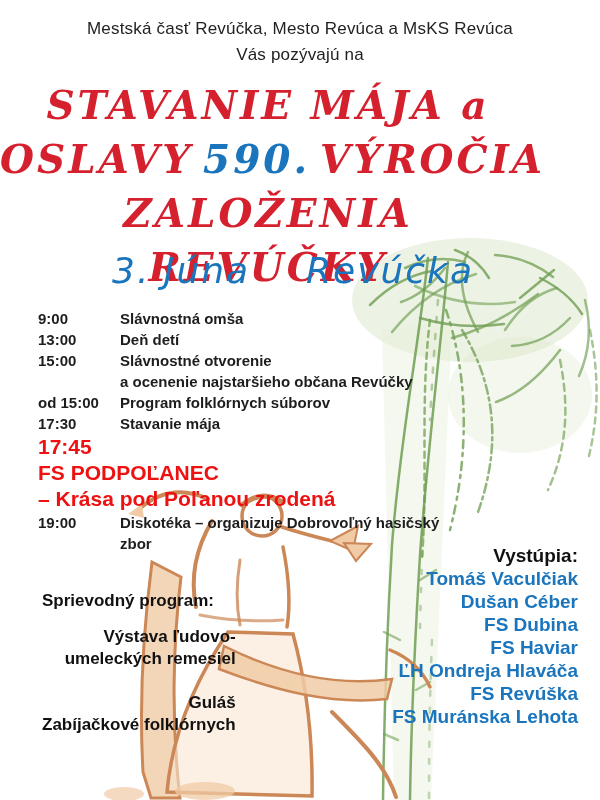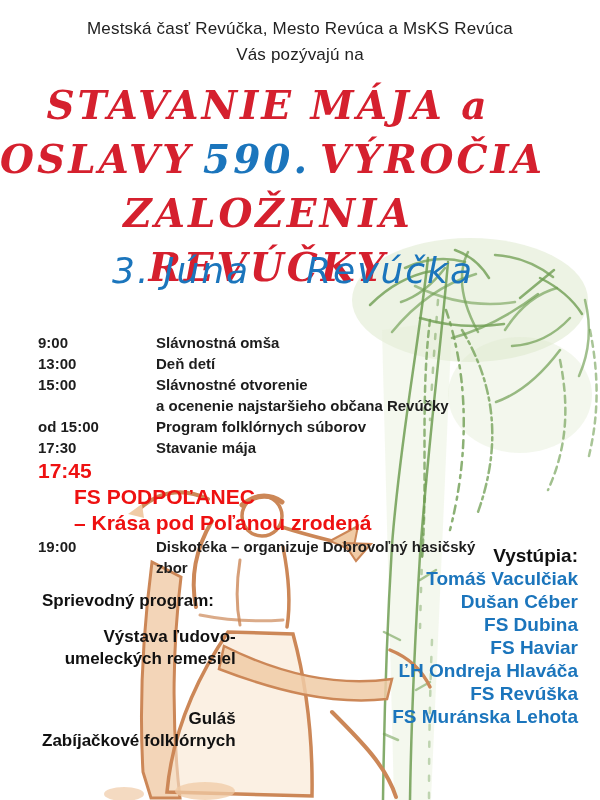--- a/index.html
+++ b/index.html
@@ -27,36 +27,36 @@
   .title{top:78px;left:0;width:536px;text-align:center;
     font-family:"DejaVu Serif", serif;font-style:italic;font-weight:bold;
     color:var(--title-red);font-size:39px;line-height:54px;letter-spacing:3px;}
   .title .accent{color:var(--accent-blue);margin:0 10px;}
 
   .date,.place{font-family:"DejaVu Sans", sans-serif;font-style:italic;
     color:var(--accent-blue);font-size:36px;letter-spacing:2px;}
   .date{top:250px;left:112px;}
   .place{top:250px;left:306px;}
 
-  .schedule{top:332px;left:38px;width:470px;color:var(--text-black);}
+  .schedule{top:308px;left:38px;width:470px;color:var(--text-black);}
   .sch-row{display:flex;font-weight:bold;font-size:15px;line-height:21px;}
   .sch-time{width:82px;flex:none;}
-  .sch-desc{flex:1;margin-left:36px;}
+  .sch-desc{flex:1;}
   .sch-row.hl{color:var(--highlight-red);font-size:21px;line-height:26px;flex-direction:column;}
   .sch-row.hl .sch-time{width:82px;}
 
   .performers{top:544px;right:22px;text-align:right;font-weight:bold;
     font-size:19px;line-height:23px;}
   .performers-heading{color:#111;}
   .performer{color:var(--accent-blue);}
 
   .side-program{top:590px;left:42px;color:#111;font-weight:bold;
     font-size:17px;line-height:22px;}
   .sp-item{margin-top:14px;text-align:right;}
-  .sp-item + .sp-item{margin-top:38px;}
+  .sp-item + .sp-item{margin-top:22px;}
 </style>
 </head>
 <body>
 
 <div class="poster">
 
   <svg class="bg" width="600" height="800" viewBox="0 0 600 800" aria-hidden="true">
 
     <g fill="none" stroke="#6f9e52" stroke-width="2.5" stroke-linecap="round">
       <ellipse cx="470" cy="300" rx="118" ry="62" fill="#dce8ca" opacity="0.5" stroke="none"></ellipse>

